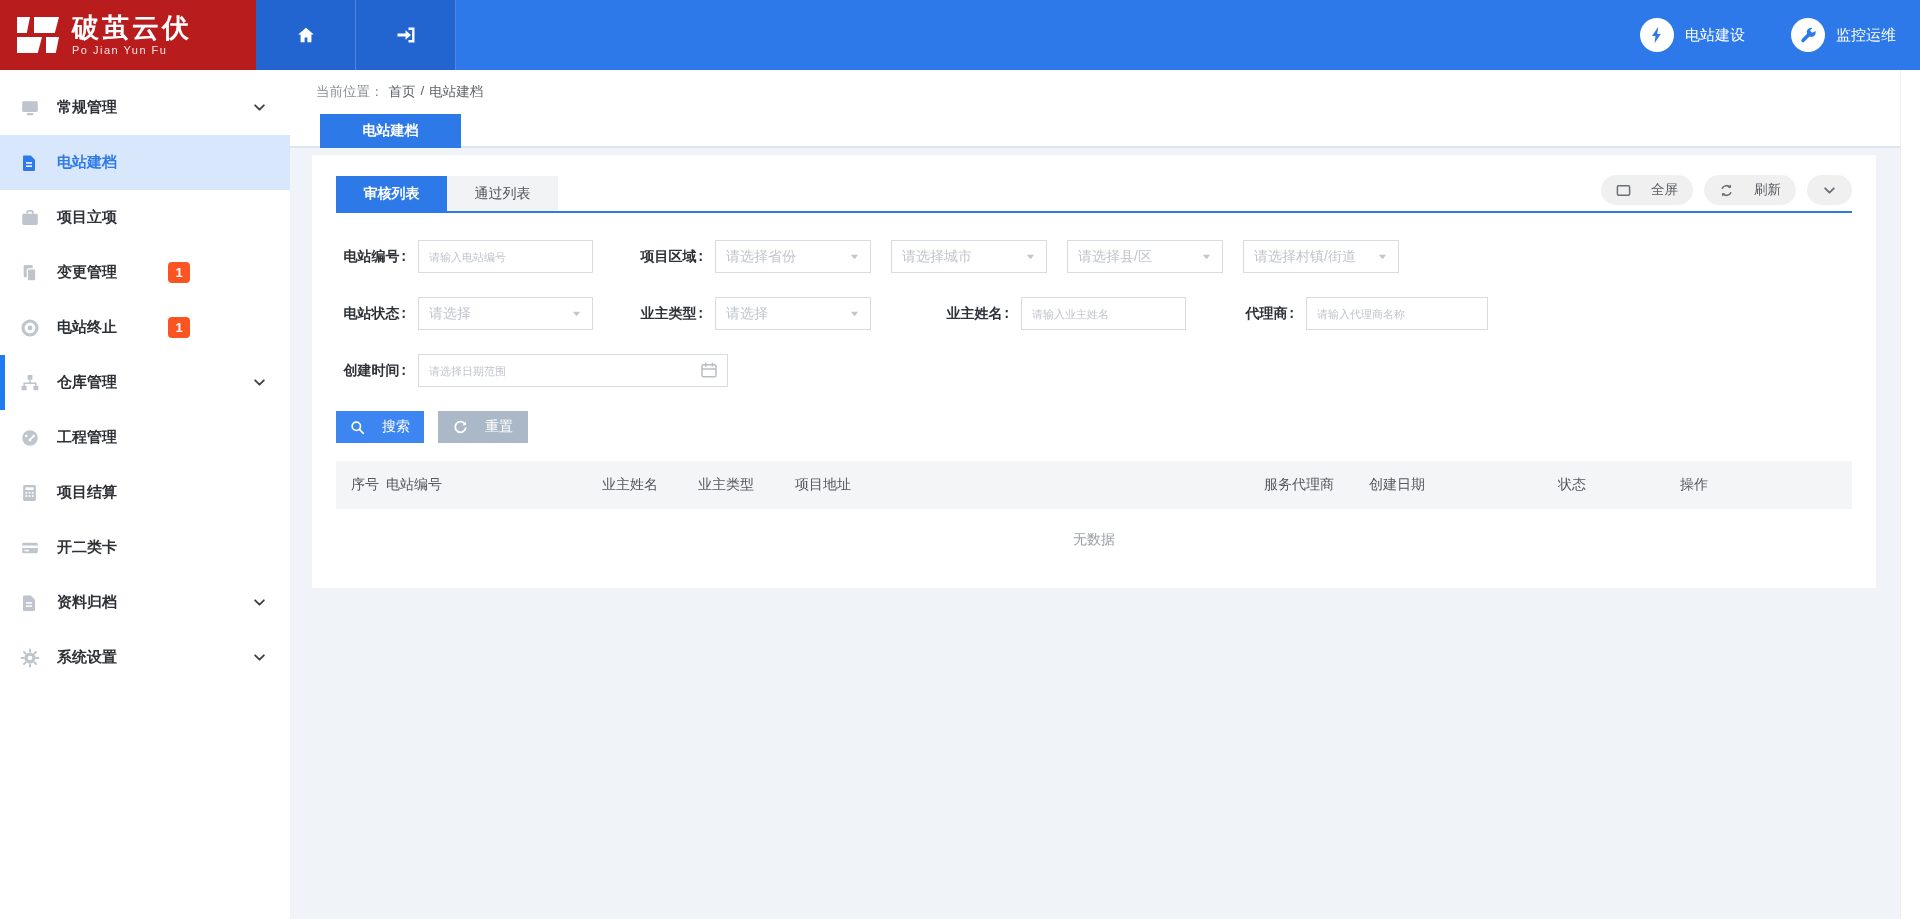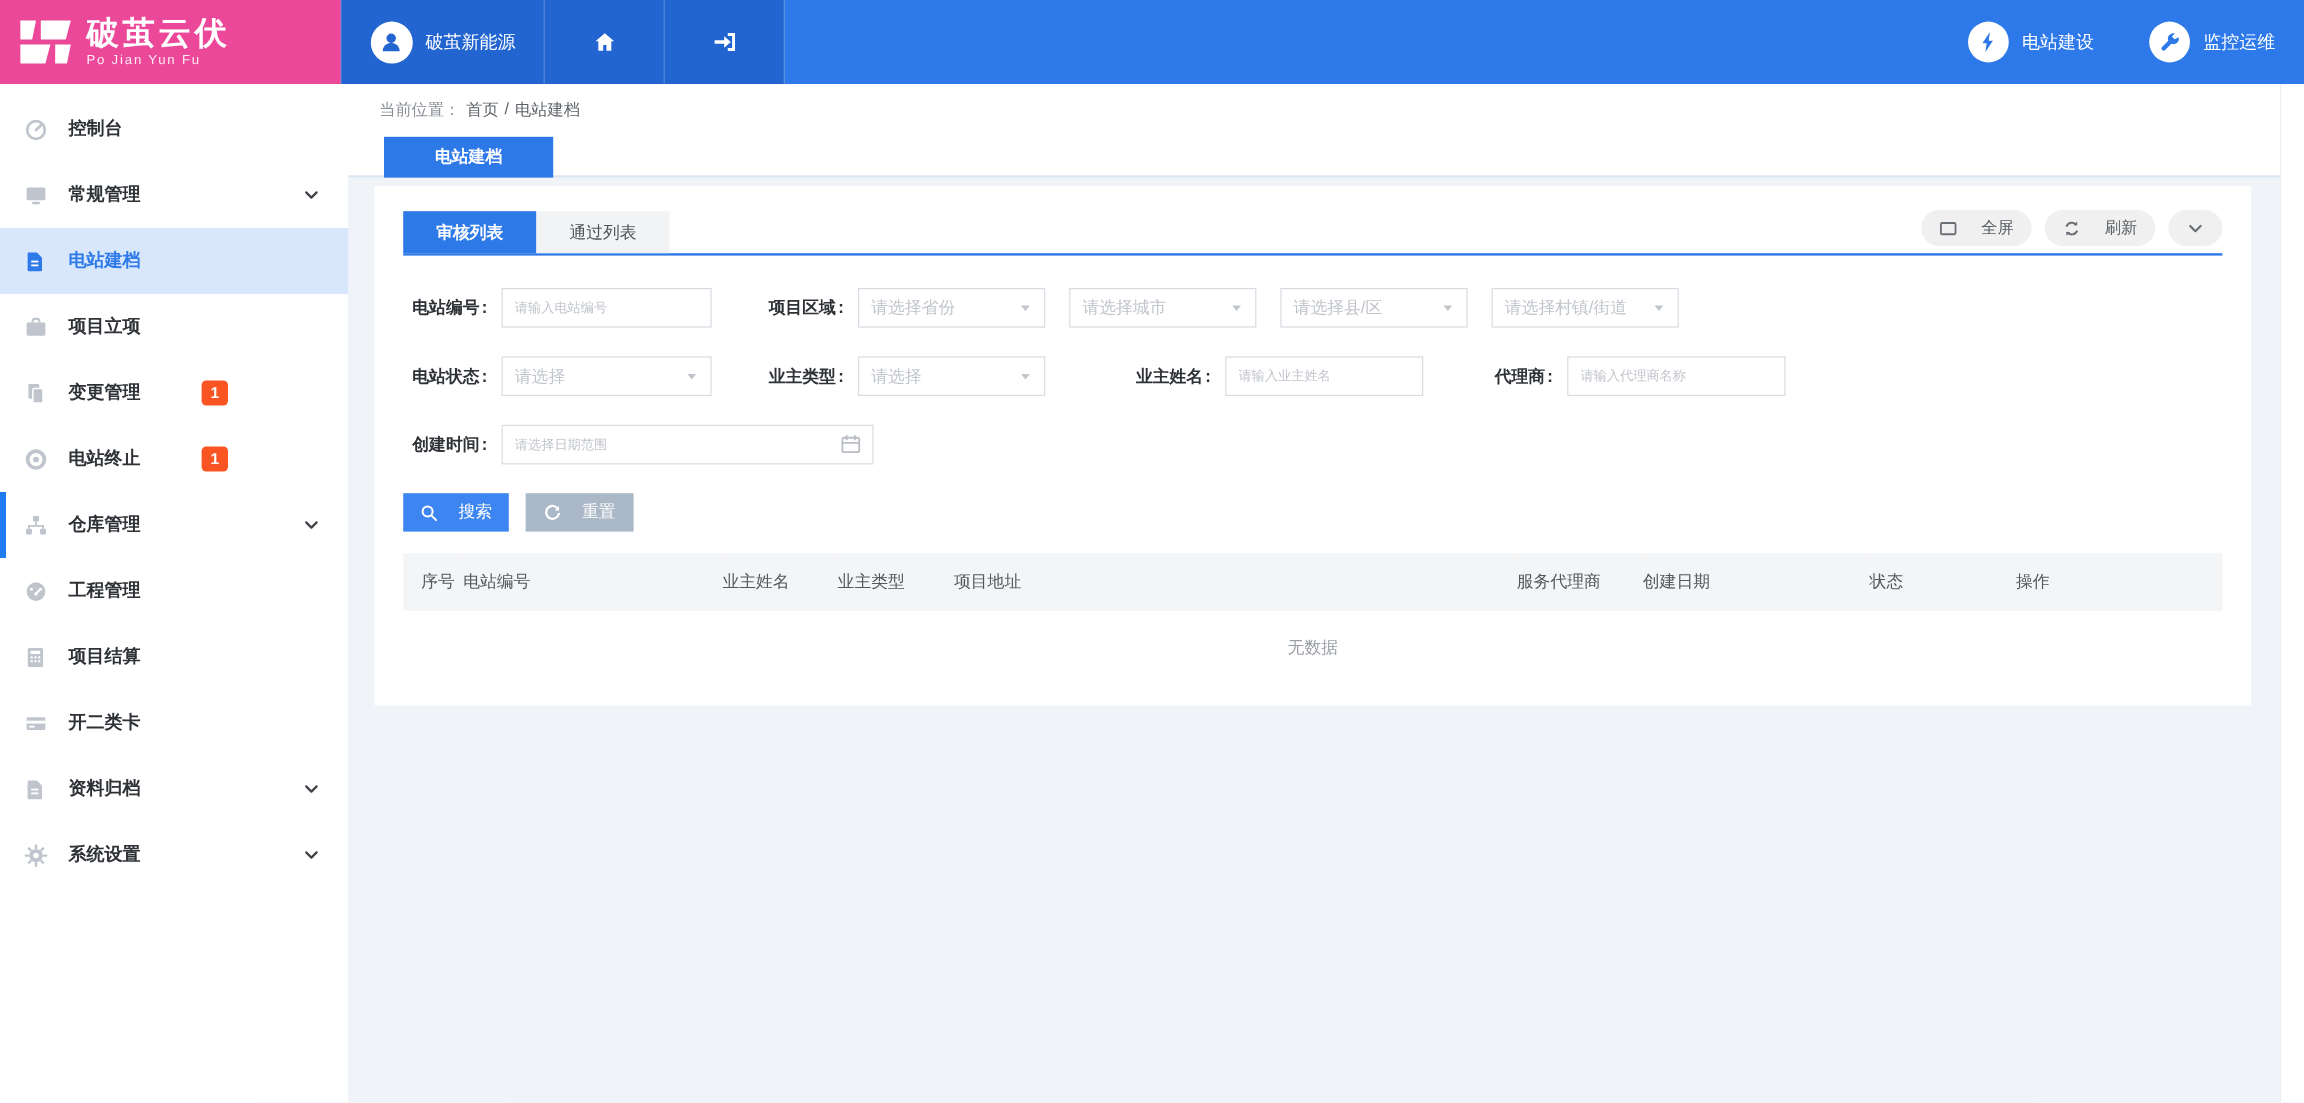--- a/index.html
+++ b/index.html
@@ -1,21 +1,21 @@
 <!DOCTYPE html>
 <html><head>
 <meta charset="utf-8">
 <style>
   * { margin:0; padding:0; box-sizing:border-box; }
   html,body { width:1920px; height:919px; font-family:"Liberation Sans","DejaVu Sans",sans-serif; }
   .app { width:1920px; height:919px; display:flex; flex-direction:column; background:#F0F3F7; overflow:hidden; position:relative; }
 
   
   .topbar { height:70px; flex-shrink:0; display:flex; }
-  .brand { width:284px; flex-shrink:0; background:#ec4899; display:flex; align-items:center; padding-left:15px; gap:11px; }
+  .brand { width:256px; flex-shrink:0; background:#b91c1c; display:flex; align-items:center; padding-left:15px; gap:11px; }
   .brand-cn { color:#fff; font-size:27px; font-weight:bold; letter-spacing:3px; line-height:1.05; }
   .brand-en { color:rgba(255,255,255,.88); font-size:11px; letter-spacing:1.5px; margin-top:2px; }
   .topbar-mid { background:#2365D0; display:flex; flex-shrink:0; }
   .seg { display:flex; align-items:center; justify-content:center; border-right:1px solid rgba(255,255,255,.22); cursor:pointer; }
   .seg-user { width:170px; gap:11px; border-left:1px solid rgba(255,255,255,.12); }
   .seg-home { width:100px; } .seg-login { width:100px; }
   .avatar-circle { width:35px; height:35px; border-radius:50%; background:#fff; display:flex; align-items:center; justify-content:center; }
   .company { color:#fff; font-size:15px; }
   .topbar-right { flex:1; background:#2E79E9; display:flex; align-items:center; justify-content:flex-end; gap:46px; padding-right:24px; }
   .hnav { display:flex; align-items:center; gap:11px; cursor:pointer; }
@@ -93,29 +93,20 @@
             <path d="M31 22h13l-3.2 16H31z"></path>
         </svg>
       </span>
       <div>
         <div class="brand-cn">破茧云伏</div>
         <div class="brand-en">Po Jian Yun Fu</div>
       </div>
     </div>
 
     <div class="topbar-mid">
-      <div class="seg seg-user">
-        <span class="avatar-circle">
-          <svg width="22" height="22" viewBox="0 0 24 24" fill="#2365D0">
-            <circle cx="12" cy="8.6" r="4.3"></circle>
-              <path d="M4.2 20.5a7.8 7.8 0 0 1 15.6 0z"></path>
-          </svg>
-        </span>
-        <span class="company">破茧新能源</span>
-      </div>
       <div class="seg seg-home">
         <span style="display:flex">
           <svg width="22" height="22" viewBox="0 0 24 24" fill="#fff">
             <path d="M12 4l8.5 7.4h-2.6V20h-4.4v-5.2H10.5V20H6.1v-8.6H3.5z"></path>
           </svg>
         </span>
       </div>
       <div class="seg seg-login">
         <span style="display:flex">
           <svg width="24" height="24" viewBox="0 0 24 24" fill="#fff">
@@ -143,29 +134,20 @@
         </span>
         <span class="hnav-label">监控运维</span>
       </div>
     </div>
   </header>
 
   <div class="body">
 
     <aside class="sidebar">
 
-      <div class="side-item">
-        <span class="side-icon">
-          <svg width="20" height="20" viewBox="0 0 18 18">
-              <circle cx="9" cy="9.3" r="6.6" fill="none" stroke="currentColor" stroke-width="2"></circle>
-              <path d="M9 9.3l3.6-3.4" stroke="currentColor" stroke-width="2" stroke-linecap="round"></path>
-            </svg>
-        </span>
-        <span class="side-label">控制台</span>
-      </div>
 
       <div class="side-item">
         <span class="side-icon">
           <svg width="20" height="20" viewBox="0 0 18 18" fill="currentColor">
               <rect x="2" y="3" width="14" height="9.5" rx="1"></rect>
               <rect x="6" y="13.6" width="6" height="1.9" rx="0.9"></rect>
             </svg>
         </span>
         <span class="side-label">常规管理</span>
         <span class="chev">

